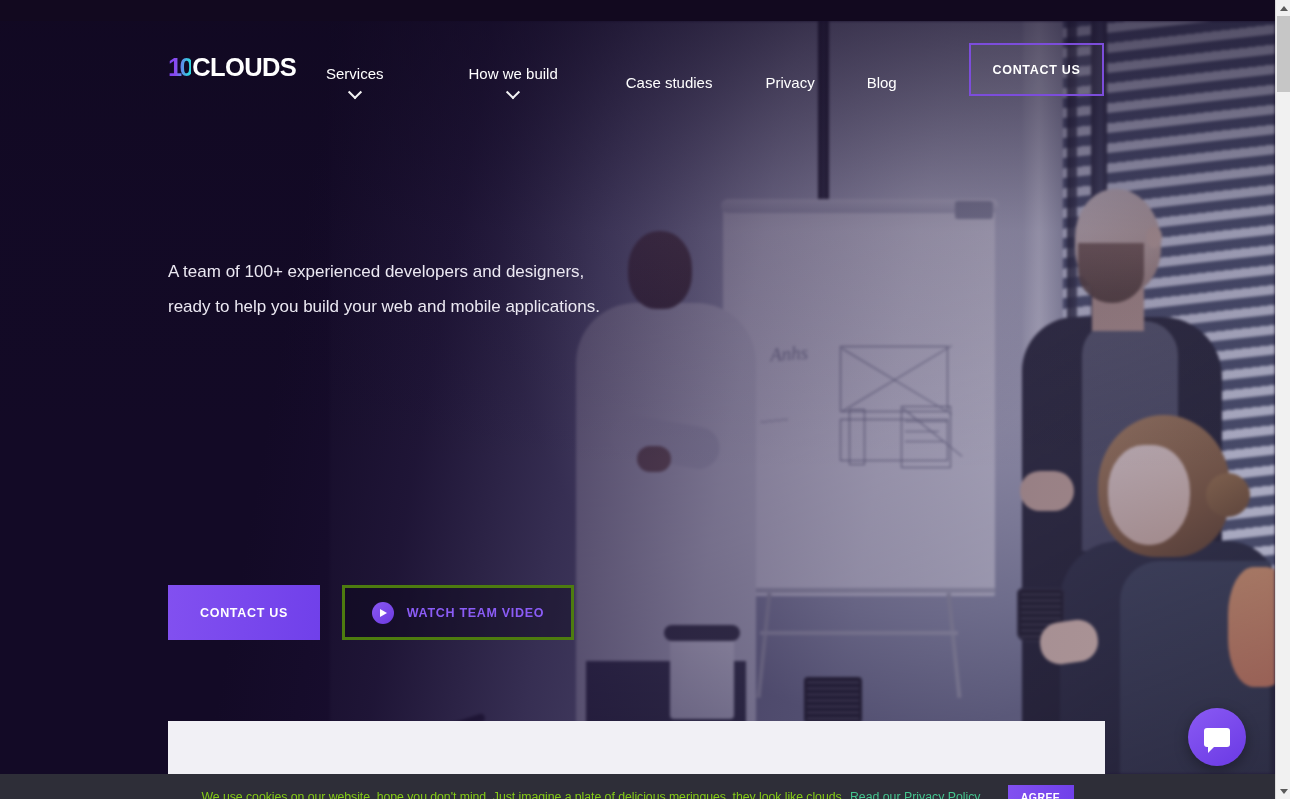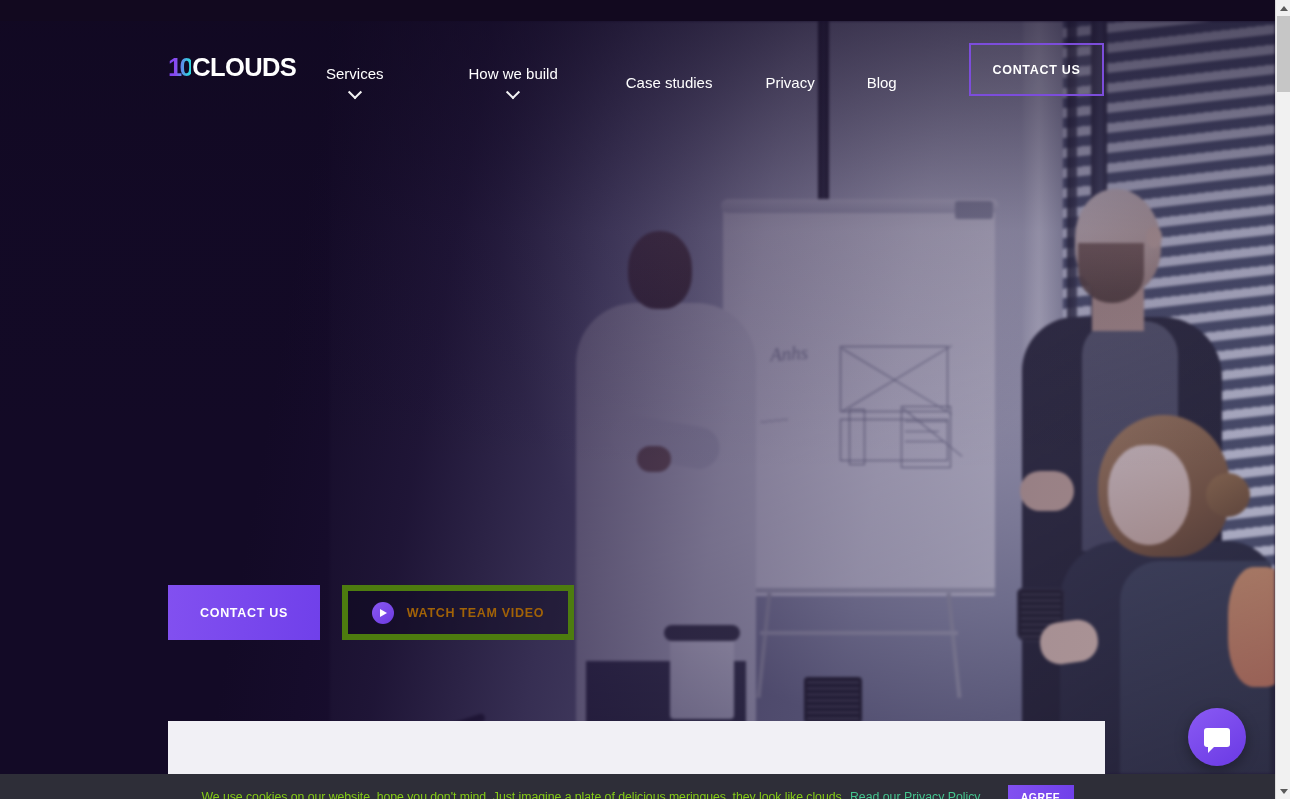--- a/index.html
+++ b/index.html
@@ -452,23 +452,23 @@
     width: 152px; height: 55px;
     background: linear-gradient(95deg,#8250f0 0%, #7040ea 100%);
     color: #ffffff;
     font-size: 12.5px; font-weight: bold; letter-spacing: 0.7px;
     display:flex; align-items:center; justify-content:center;
     border: none; cursor: pointer;
   }
   .btn-video {
     margin-left: 22px;
     width: 232px; height: 55px;
-    border: 6px solid #4d7c0f;
+    border: 3px solid #4d7c0f;
     background: rgba(10,5,24,0.42);
-    color: #a16207;
+    color: #8b5cf6;
     font-size: 12.5px; font-weight: bold; letter-spacing: 0.7px;
     display:flex; align-items:center; justify-content:center;
     gap: 13px;
     cursor: pointer;
   }
   .play-circle {
     width: 22px; height: 22px; border-radius: 50%;
     background: linear-gradient(140deg,#8a58f2,#6c3ae0);
     display:flex; align-items:center; justify-content:center;
     flex: none;
@@ -697,20 +697,22 @@
             <div class="nav-item">
               <span>Blog</span>
             </div>
           </nav>
 
           <button class="btn-contact-nav">CONTACT US</button>
         </div>
       </header>
 
       <div class="hero-content">
+        <p class="hero-sub">A team of 100+ experienced developers and designers,
+ready to help you build your web and mobile applications.</p>
       </div>
 
       <div class="hero-actions">
         <button class="btn-primary">CONTACT US</button>
 
         <button class="btn-video">
           <span class="play-circle">
             <span class="play-tri"></span>
           </span>
           <span>WATCH TEAM VIDEO</span>

